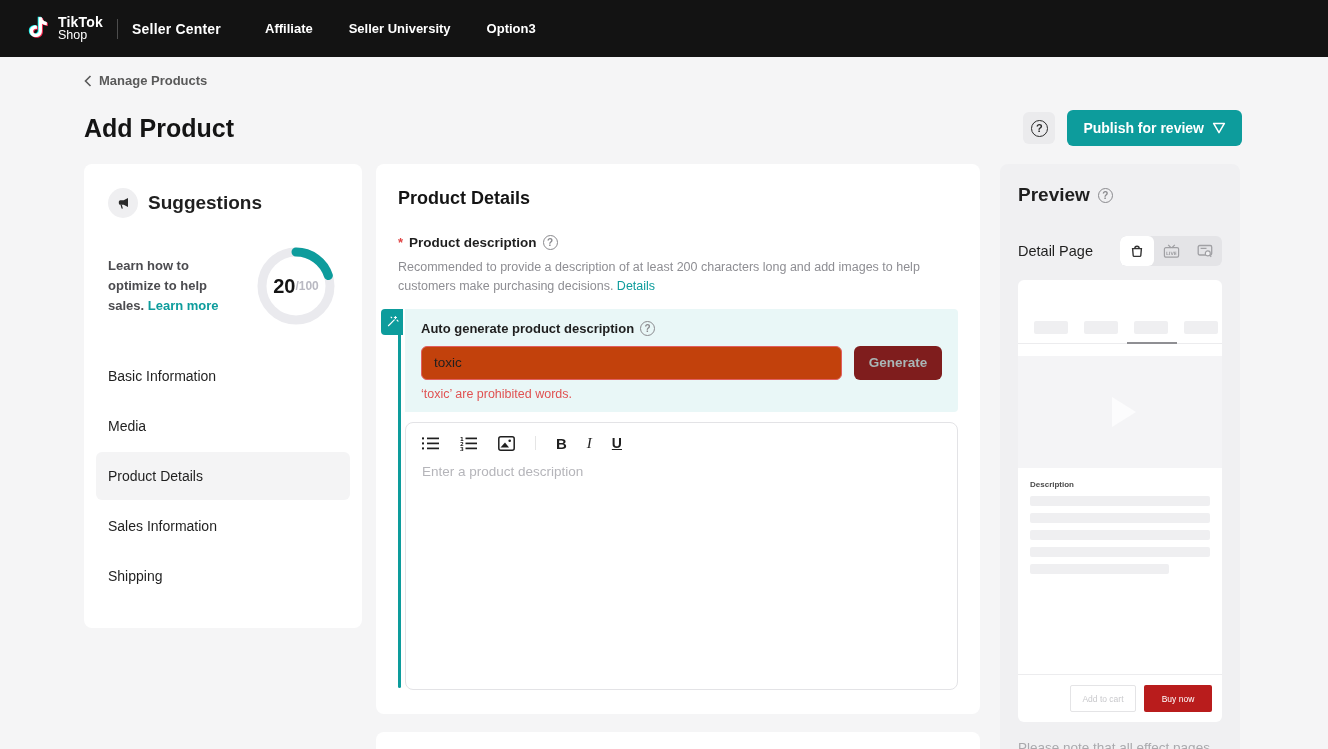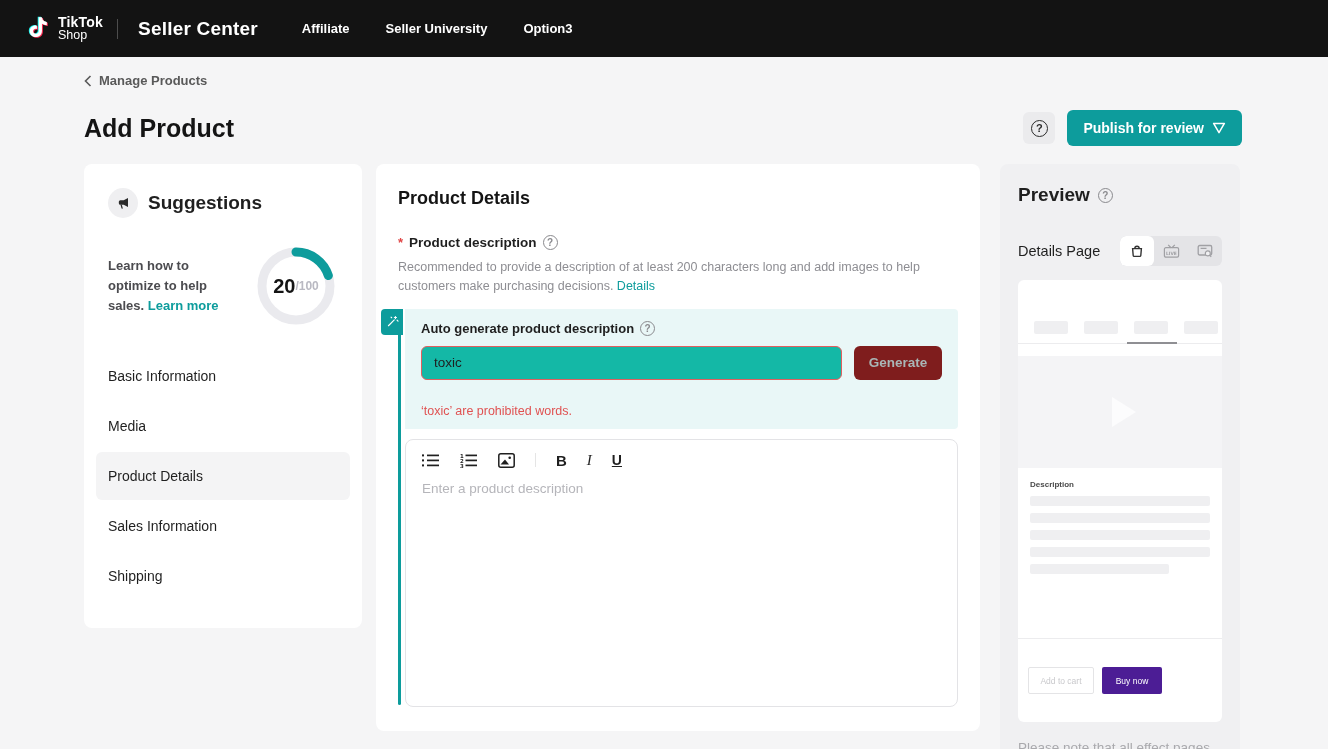--- a/index.html
+++ b/index.html
@@ -6,21 +6,21 @@
   html,body { width:1328px; height:749px; overflow:hidden; }
   body { background:#f5f5f6; font-family:"Liberation Sans", sans-serif; color:#1f1f1f; }
 
   
   .topbar { height:57px; background:#131313; display:flex; align-items:center; padding:0 24px; }
   .logo-wrap { display:flex; align-items:center; gap:8px; cursor:pointer; }
   .logo-text { color:#fff; line-height:1.05; }
   .logo-text .l1 { font-size:14px; font-weight:800; letter-spacing:.2px; }
   .logo-text .l2 { font-size:12.5px; font-weight:400; }
   .logo-divider { width:1px; height:20px; background:#4d4d4d; margin:0 14px; }
-  .product-name { color:#fff; font-size:19px; font-weight:600; letter-spacing:.2px;margin-left:6px; }
+  .product-name { color:#fff; font-size:14px; font-weight:600; letter-spacing:.2px; }
   .topnav { display:flex; gap:36px; margin-left:44px; }
   .topnav .nav-item { color:#fff; font-size:13px; font-weight:700; cursor:pointer; }
 
   
   .page { padding:0 86px 0 84px; }
   .breadcrumb { margin-top:16px; display:flex; align-items:center; gap:7px; color:#595959; font-size:13px; font-weight:600; cursor:pointer; width:max-content; }
   .titlerow { margin-top:22px; display:flex; align-items:center; justify-content:space-between; }
   .page-title { font-size:25px; font-weight:700; color:#141414; }
   .actions { display:flex; align-items:center; gap:12px; }
   .icon-btn { width:32px; height:32px; border-radius:6px; background:#ebebed; border:none; display:flex; align-items:center; justify-content:center; cursor:pointer; }
@@ -59,23 +59,23 @@
   .field-label .lbl { font-size:13.5px; font-weight:700; }
   .qicon { width:15px; height:15px; border-radius:50%; border:1.2px solid #8a8a8e; color:#8a8a8e; font-size:10px; font-weight:700; display:inline-flex; align-items:center; justify-content:center; cursor:pointer; flex:none; background:transparent; }
   .helper { margin-top:8px; font-size:12.5px; color:#8e8e93; line-height:1.55; width:548px; }
 
   .autogen-wrap { margin-top:12px; position:relative; padding-left:7px; }
   .teal-bar { position:absolute; left:0; top:0; bottom:2px; width:3px; background:#0d9c9c; border-radius:2px; }
   .wand-badge { position:absolute; left:-17px; top:0; width:22px; height:26px; background:#0d9c9c; border-radius:4px 0 0 4px; display:flex; align-items:center; justify-content:center; z-index:2; }
   .autogen-box { background:#e9f7f7; border-radius:0 4px 4px 0; padding:12px 16px 11px; }
   .autogen-label { display:flex; align-items:center; gap:6px; font-size:13px; font-weight:700; }
   .autogen-inputrow { margin-top:10px; display:flex; gap:12px; }
-  .autogen-input { flex:1; height:34px; border:1px solid #e15f5f; border-radius:6px; background:#14b8a6; padding:0 12px; font-size:13.5px; color:#1f1f1f; font-family:inherit; outline:none; }
+  .autogen-input { flex:1; height:34px; border:1px solid #e15f5f; border-radius:6px; background:#c2410c; padding:0 12px; font-size:13.5px; color:#1f1f1f; font-family:inherit; outline:none; }
   .btn-generate { width:88px; height:34px; border:none; border-radius:6px; background:#7f1d1d; color:#a9b6b6; font-size:13.5px; font-weight:600; font-family:inherit; }
-  .autogen-error { margin-top:24px; font-size:12.5px; color:#e05252; }
+  .autogen-error { margin-top:7px; font-size:12.5px; color:#e05252; }
 
   .editor { margin-top:10px; border:1px solid #e3e3e6; border-radius:8px; min-height:268px; background:#fff; }
   .toolbar { padding:12px 16px 8px; display:flex; align-items:center; gap:20px; }
   .tbtn { background:none; border:none; cursor:pointer; display:flex; align-items:center; justify-content:center; color:#1f1f1f; padding:0; }
   .tb-b { font-size:15px; font-weight:800; font-family:inherit; }
   .tb-i { font-size:15px; font-style:italic; font-family:"Liberation Serif", serif; }
   .tb-u { font-size:14px; font-weight:600; text-decoration:underline; font-family:inherit; }
   .tdivider { width:1px; height:14px; background:#e5e5e5; }
   .editor-body { padding:4px 16px; font-size:13.5px; color:#b5b5ba; cursor:text; min-height:200px; }
 
@@ -96,23 +96,23 @@
   .p-pills { position:absolute; left:16px; bottom:9px; display:flex; gap:16px; width:200px; overflow:hidden; }
   .p-pill { width:34px; height:13px; background:#efeff1; border-radius:2px; flex:none; }
   .p-indicator { position:absolute; left:109px; bottom:-1px; width:50px; height:2px; background:#8f8f93; }
   .p-strip { height:12px; flex:none; }
   .p-media { height:112px; background:#f4f4f6; display:flex; align-items:center; justify-content:center; flex:none; }
   .p-play { width:0; height:0; border-left:24px solid #fcfcfd; border-top:15px solid transparent; border-bottom:15px solid transparent; margin-left:8px; }
   .p-desc { padding:12px 12px 4px; }
   .p-desc-label { font-size:8px; font-weight:700; color:#4a4a4a; }
   .p-line { height:10px; border-radius:2px; background:#efeff1; margin-top:7px; }
   .p-spacer { flex:1; }
-  .p-footer { border-top:1px solid #ececee; padding:28px 10px; display:flex; gap:8px; flex:none; }
+  .p-footer { border-top:1px solid #ececee; padding:10px 10px; display:flex; justify-content:flex-end; gap:8px; flex:none; }
   .p-cart { width:66px; height:27px; background:#fff; border:1px solid #e4e4e6; border-radius:2px; color:#c9c9cc; font-size:8.5px; font-family:inherit; }
-  .p-buy { width:60px; height:27px; background:#4c1d95; border:none; border-radius:2px; color:#fff; font-size:8.5px; font-family:inherit; }
+  .p-buy { width:68px; height:27px; background:#b91c1c; border:none; border-radius:2px; color:#fff; font-size:8.5px; font-family:inherit; }
   .disclaimer { margin-top:16px; font-size:13.5px; color:#a9a9ad; line-height:1.45; }
 </style>
 </head>
 <body>
 
 <div class="topbar">
   <div class="logo-wrap">
     <span style="display:flex;">
       <svg width="26" height="28" viewBox="0 0 24 26">
         <g transform="translate(-0.9,-0.4)">
@@ -293,21 +293,21 @@
       </div>
     </div>
 
     <div class="right-col">
       <div class="preview-head">
         <span class="preview-title">Preview</span>
         <span class="qicon">?</span>
       </div>
 
       <div class="detail-row">
-        <span class="detail-label">Details Page</span>
+        <span class="detail-label">Detail Page</span>
         <div class="seg">
           <button class="seg-btn active">
             <svg width="16" height="16" viewBox="0 0 16 16">
                 <path d="M3.6 5.6h8.8l-.6 6.9a1 1 0 0 1-1 .9H5.2a1 1 0 0 1-1-.9z" fill="none" stroke="currentColor" stroke-width="1.4"></path>
                 <path d="M5.8 5.4a2.2 2.2 0 0 1 4.4 0" fill="none" stroke="currentColor" stroke-width="1.4"></path>
               </svg>
           </button>
           <button class="seg-btn">
             <svg width="17" height="16" viewBox="0 0 18 16">
                 <rect x="1.5" y="4.5" width="15" height="10" rx="1.5" fill="none" stroke="currentColor" stroke-width="1.3"></rect>

